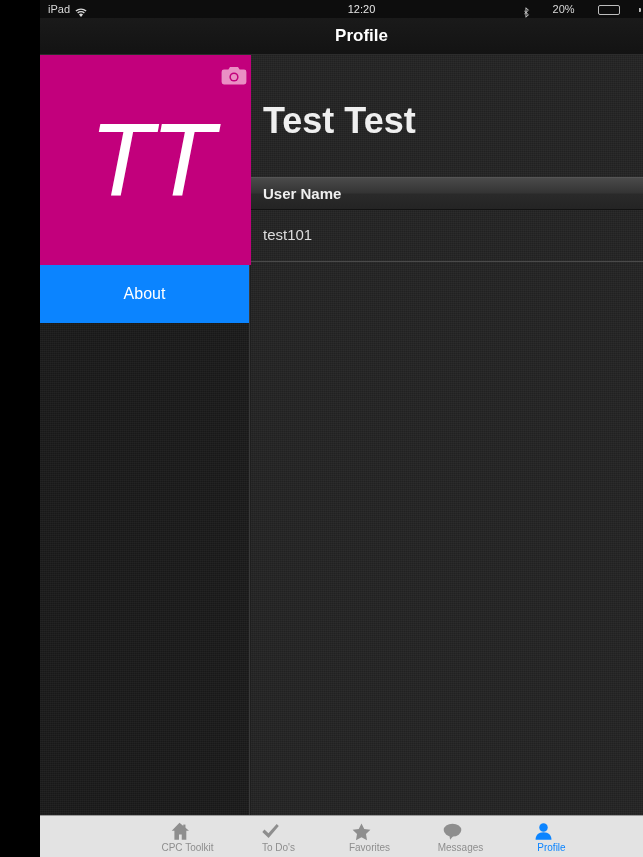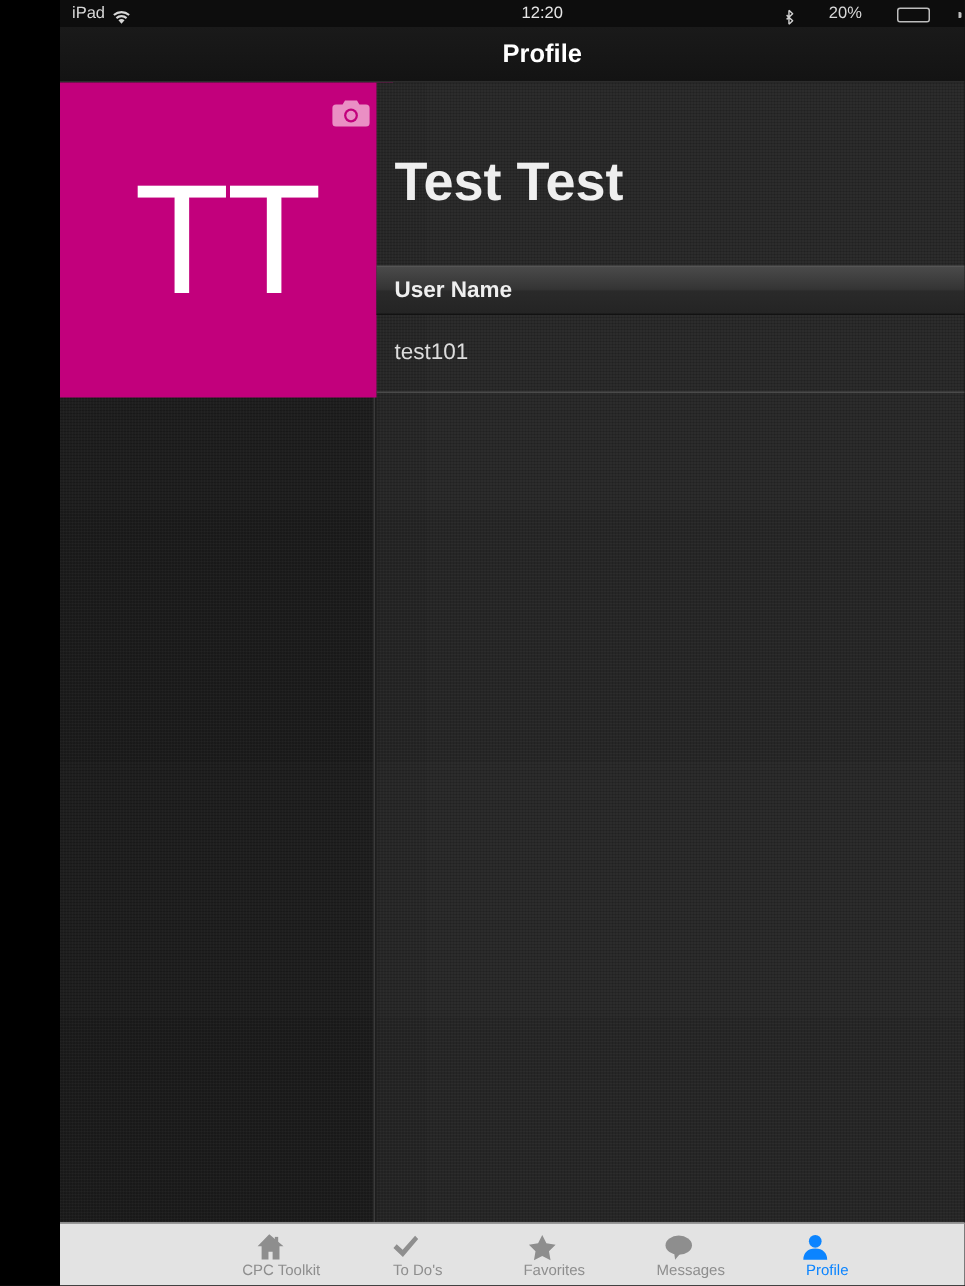--- a/index.html
+++ b/index.html
@@ -62,21 +62,21 @@
   
   .linen {
     background-image:
       repeating-linear-gradient(0deg, rgba(255,255,255,.022) 0 1px, rgba(0,0,0,.022) 1px 2px),
       repeating-linear-gradient(90deg, rgba(255,255,255,.018) 0 1px, rgba(0,0,0,.018) 1px 2px);
   }
 
   
   .avatar {
     position:relative; width:222px; height:210px;
-    background:#c2007c; overflow:hidden; cursor:pointer;
+    background:#c2007c; overflow:hidden; cursor:pointer;font-style:italic;
   }
   .avatar-initials {
     position:absolute; left:0; top:0; width:100%; height:100%;
     display:flex; align-items:center; justify-content:center;
     color:#fff; font-size:104px; font-weight:300; letter-spacing:-2px;
     font-family:"Liberation Sans", sans-serif;
     line-height:1;
   }
   .camera-btn {
     position:absolute; right:14px; top:10px; width:28px; height:22px; cursor:pointer;
@@ -180,20 +180,23 @@
       <div class="camera-btn">
         <svg viewBox="0 0 28 22" width="28" height="22">
           <path d="M10 2 h8 l1.6 2.6 H24 a2.4 2.4 0 0 1 2.4 2.4 v10 a2.4 2.4 0 0 1 -2.4 2.4 H4 a2.4 2.4 0 0 1 -2.4 -2.4 V7 A2.4 2.4 0 0 1 4 4.6 h4.4 Z" fill="#ea8fc4"></path>
           <circle cx="14" cy="12" r="4.6" fill="#c2007c"></circle>
           <circle cx="14" cy="12" r="3.1" fill="#ea8fc4"></circle>
           <rect x="20.5" y="5.6" width="3.6" height="1.9" rx="0.6" fill="#ea8fc4"></rect>
         </svg>
       </div>
     </div>
 
+    <div class="side-tab selected">
+      <span>About</span>
+    </div>
   </div>
 
   <div class="content linen">
     <div class="profile-name">Test Test</div>
 
     <div class="section-header">
       <span>User Name</span>
     </div>
 
     <div class="field-row">

